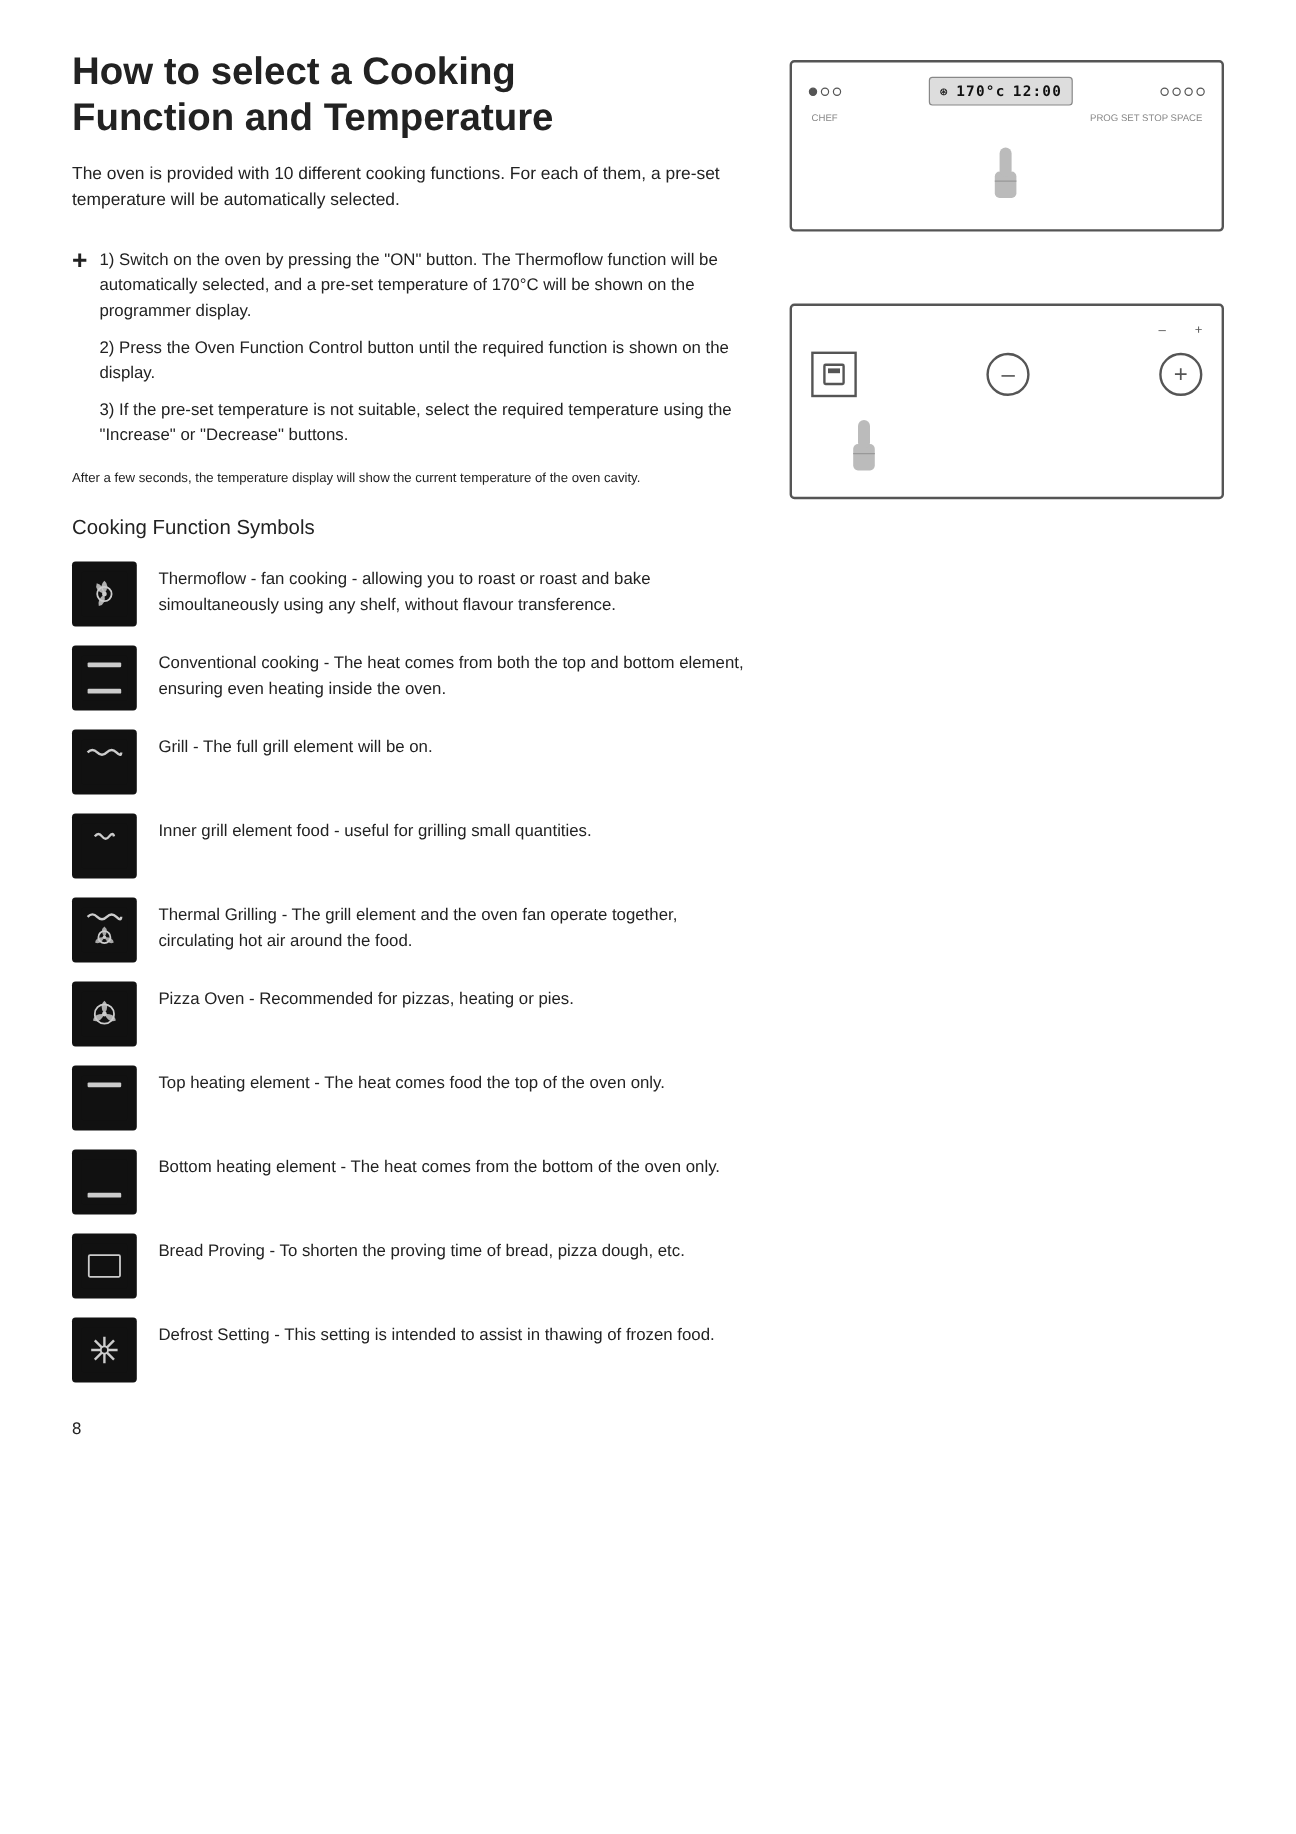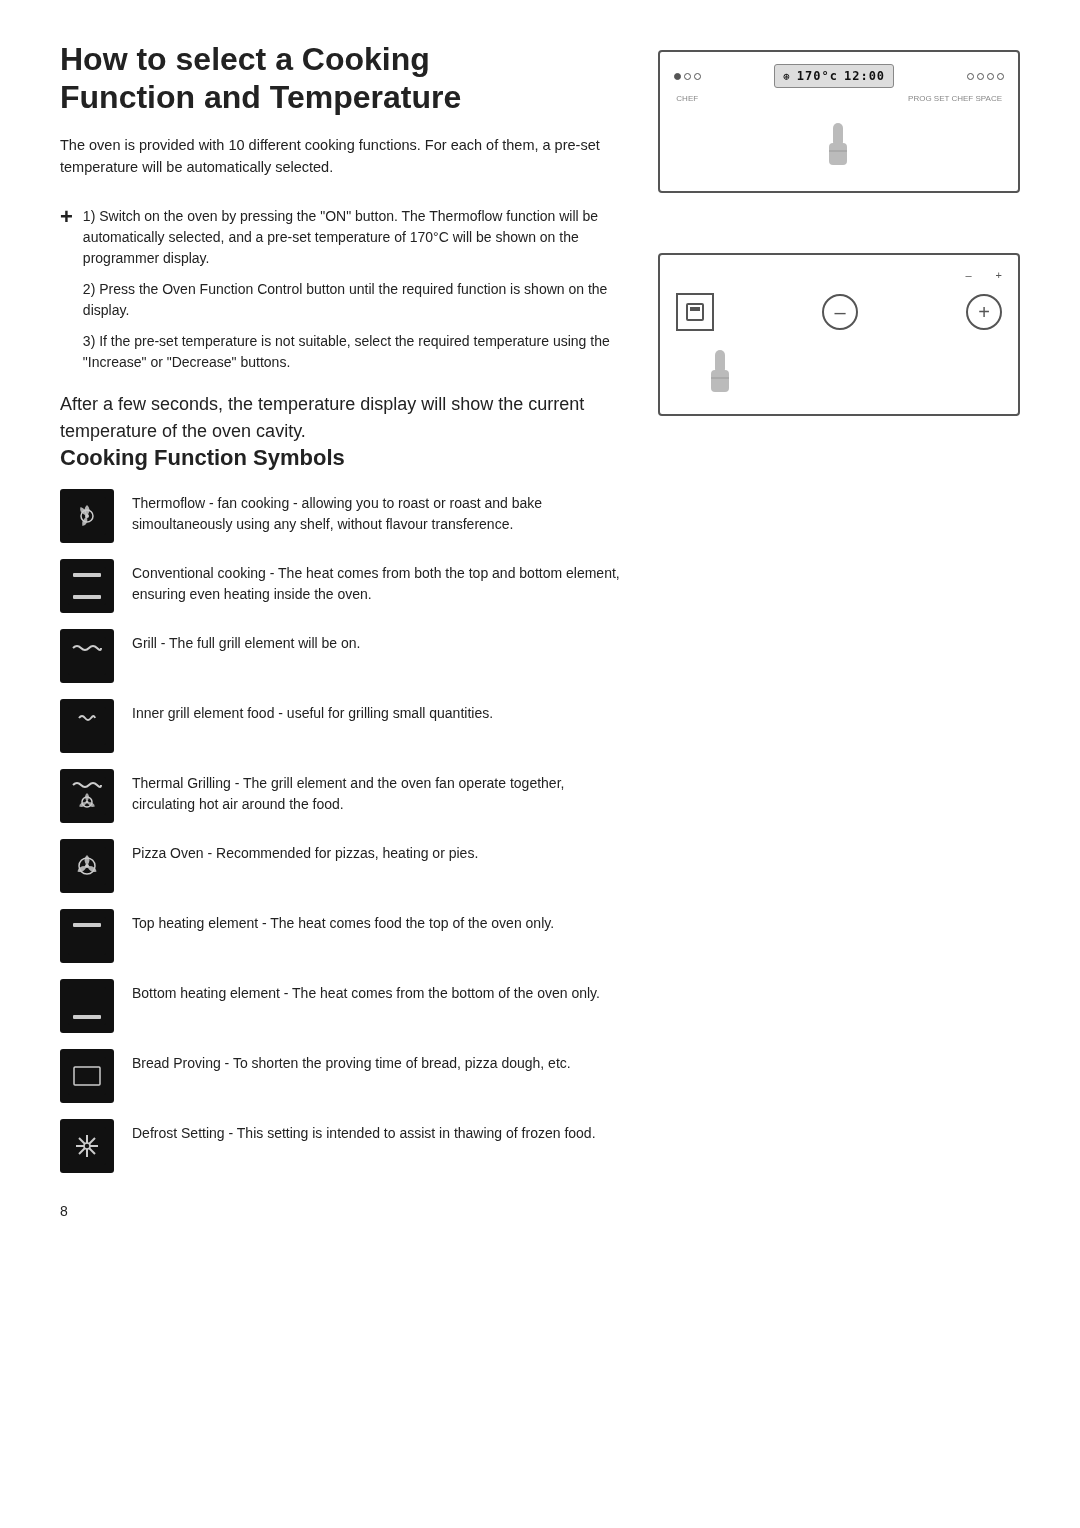--- a/index.html
+++ b/index.html
@@ -58,26 +58,27 @@
     .step-number {
       flex-shrink: 0;
       font-size: 14px;
       line-height: 1.5;
     }
     .step-text {
       font-size: 14px;
       line-height: 1.5;
     }
     .after-text {
-      font-size: 18px;
-      line-height: 1.5;
+      font-size: 11px;
+      line-height: 1.5;
+      margin-bottom: 22px;
     }
     h2 {
-      font-size: 22px;
-      font-weight: bold;
+      font-size: 17px;
+      font-weight: normal;
       margin-bottom: 18px;
       font-family: Arial, Helvetica, sans-serif;
     }
     .function-list {
       display: flex;
       flex-direction: column;
       gap: 16px;
     }
     .function-item {
       display: flex;
@@ -398,21 +399,21 @@
             <div style="display:flex; gap:3px;">
               <div class="dot"></div>
               <div class="dot"></div>
               <div class="dot"></div>
               <div class="dot"></div>
             </div>
           </div>
         </div>
         <div style="font-size:8px; color:#888; display:flex; justify-content:space-between; margin-bottom: 6px; padding: 0 2px;">
           <span>CHEF</span>
-          <span>PROG SET CHEF SPACE</span>
+          <span>PROG SET STOP SPACE</span>
         </div>
 
         <div style="margin-top:10px; display:flex; justify-content:center;">
           <svg width="80" height="60" viewBox="0 0 80 60">
 
             <rect x="30" y="30" width="18" height="22" rx="4" fill="#bbb"></rect>
             <rect x="34" y="10" width="10" height="24" rx="5" fill="#bbb"></rect>
 
             <line x1="30" y1="38" x2="48" y2="38" stroke="#999" stroke-width="1"></line>
           </svg>

